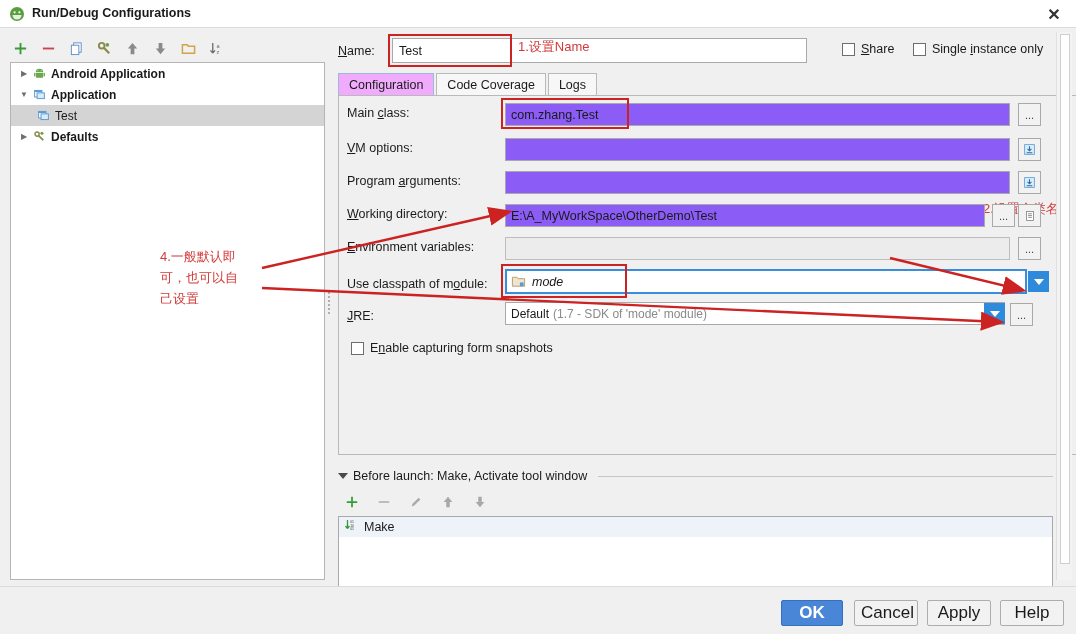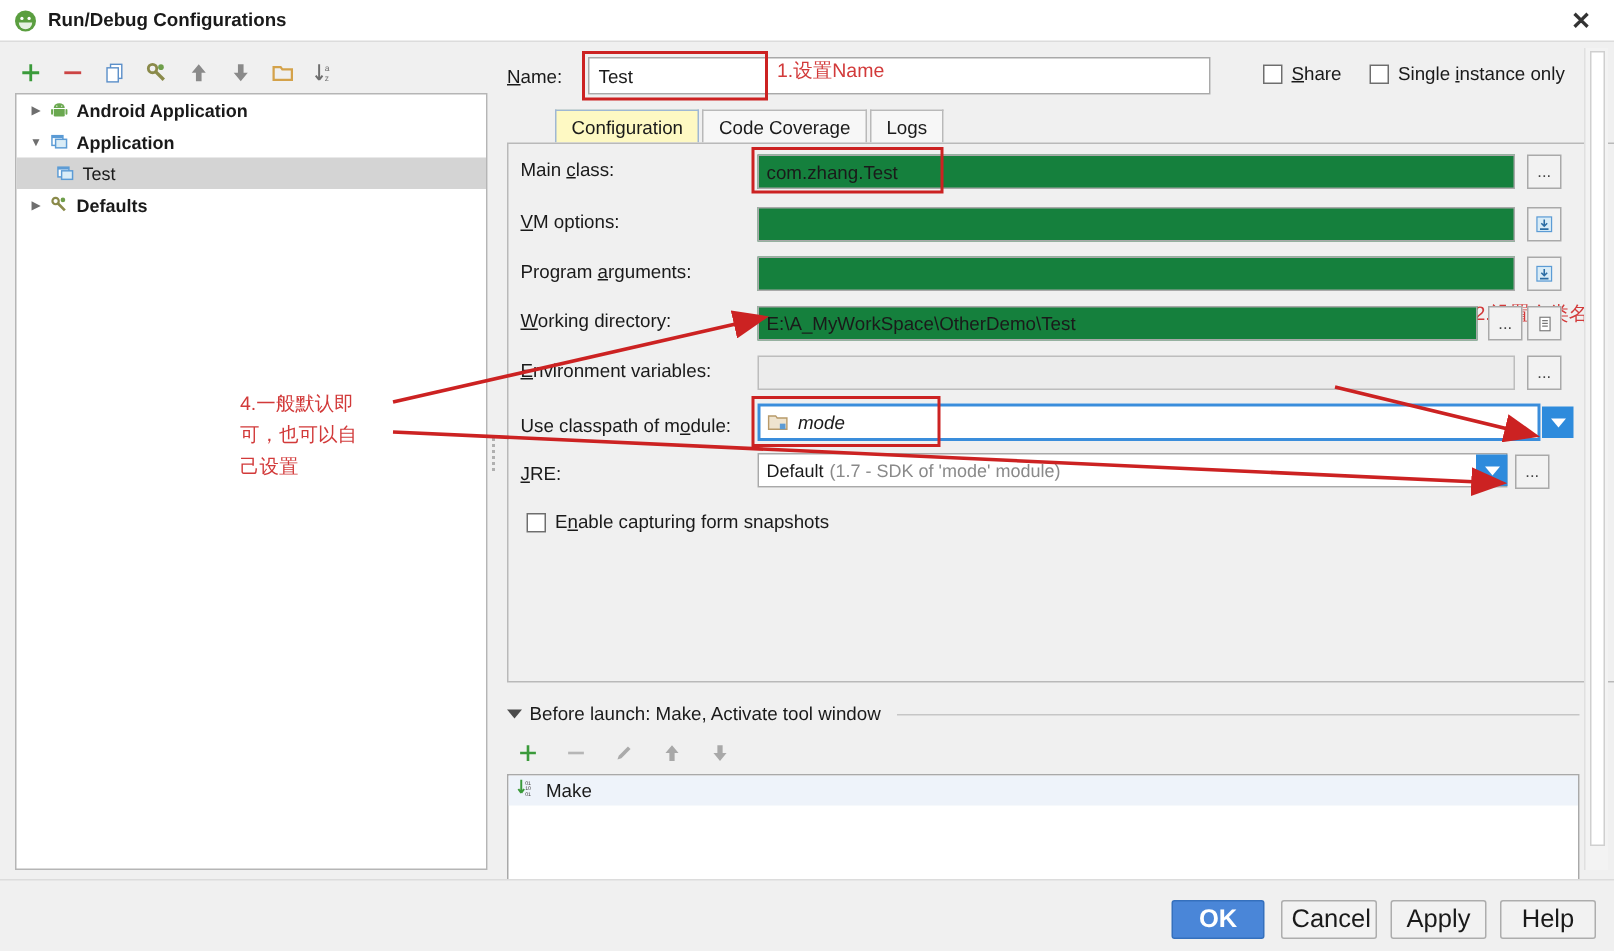--- a/index.html
+++ b/index.html
@@ -103,35 +103,35 @@
   
   #tabs {
     position: absolute; left: 8px; top: 43px; width: 715px; height: 22px;
     display: flex; align-items: flex-end;
   }
   .tab {
     height: 22px; padding: 0 10px; display: flex; align-items: center;
     border: 1px solid #b9b9b9; border-bottom: none; background: #f7f7f7;
     font-size: 12.5px; cursor: pointer; margin-right: 2px;
   }
-  .tab.active { background: #fef9c3; border-color: #9fb8d4; margin-left: 32px; }
+  .tab.active { background: #f0abfc; border-color: #9fb8d4; }
 
   #form-panel {
     position: absolute; left: 8px; top: 65px; width: 747px; height: 360px;
     background: #f0f0f0; border: 1px solid #b9b9b9;
   }
   .row {
     position: absolute; left: 0; width: 715px; height: 25px;
   }
   .row-label {
     position: absolute; left: 8px; top: 5px; font-size: 12.5px;
     white-space: nowrap;
   }
   .fld {
-    position: absolute; height: 23px; background: #15803d;
+    position: absolute; height: 23px; background: #8b5cf6;
     border: 1px solid #a9a9a9; padding: 2px 5px; line-height: 19px;
     font-size: 12.5px; font-family: "Liberation Sans", sans-serif;
     color: #1a1a1a; overflow: hidden; white-space: nowrap;
   }
   .fld.disabled { background: #ececec; border-color: #bdbdbd; }
   .sidebtn {
     position: absolute; width: 23px; height: 23px; background: #f2f2f2;
     border: 1px solid #a9a9a9; display: flex; align-items: center;
     justify-content: center; cursor: pointer; font-size: 11px; color: #444;
   }
@@ -218,21 +218,21 @@
   }
   #split-handle {
     position: absolute; left: 326px; top: 290px; width: 5px; height: 30px;
   }
   .grip-dot {
     width: 2px; height: 2px; background: #b0b0b0; margin: 2px auto;
   }
 
   
   #anno-left {
-    position: absolute; left: 160px; top: 258px; width: 120px;
+    position: absolute; left: 160px; top: 246px; width: 120px;
     color: #d23a3a; font-size: 13px; line-height: 21px;
   }
   #anno2 {
     position: absolute; left: 644px; top: 104px;
     color: #d23a3a; font-size: 13px; white-space: nowrap;
   }
   #anno-svg {
     position: absolute; left: 0; top: 0; width: 1076px; height: 634px;
     pointer-events: none;
   }

